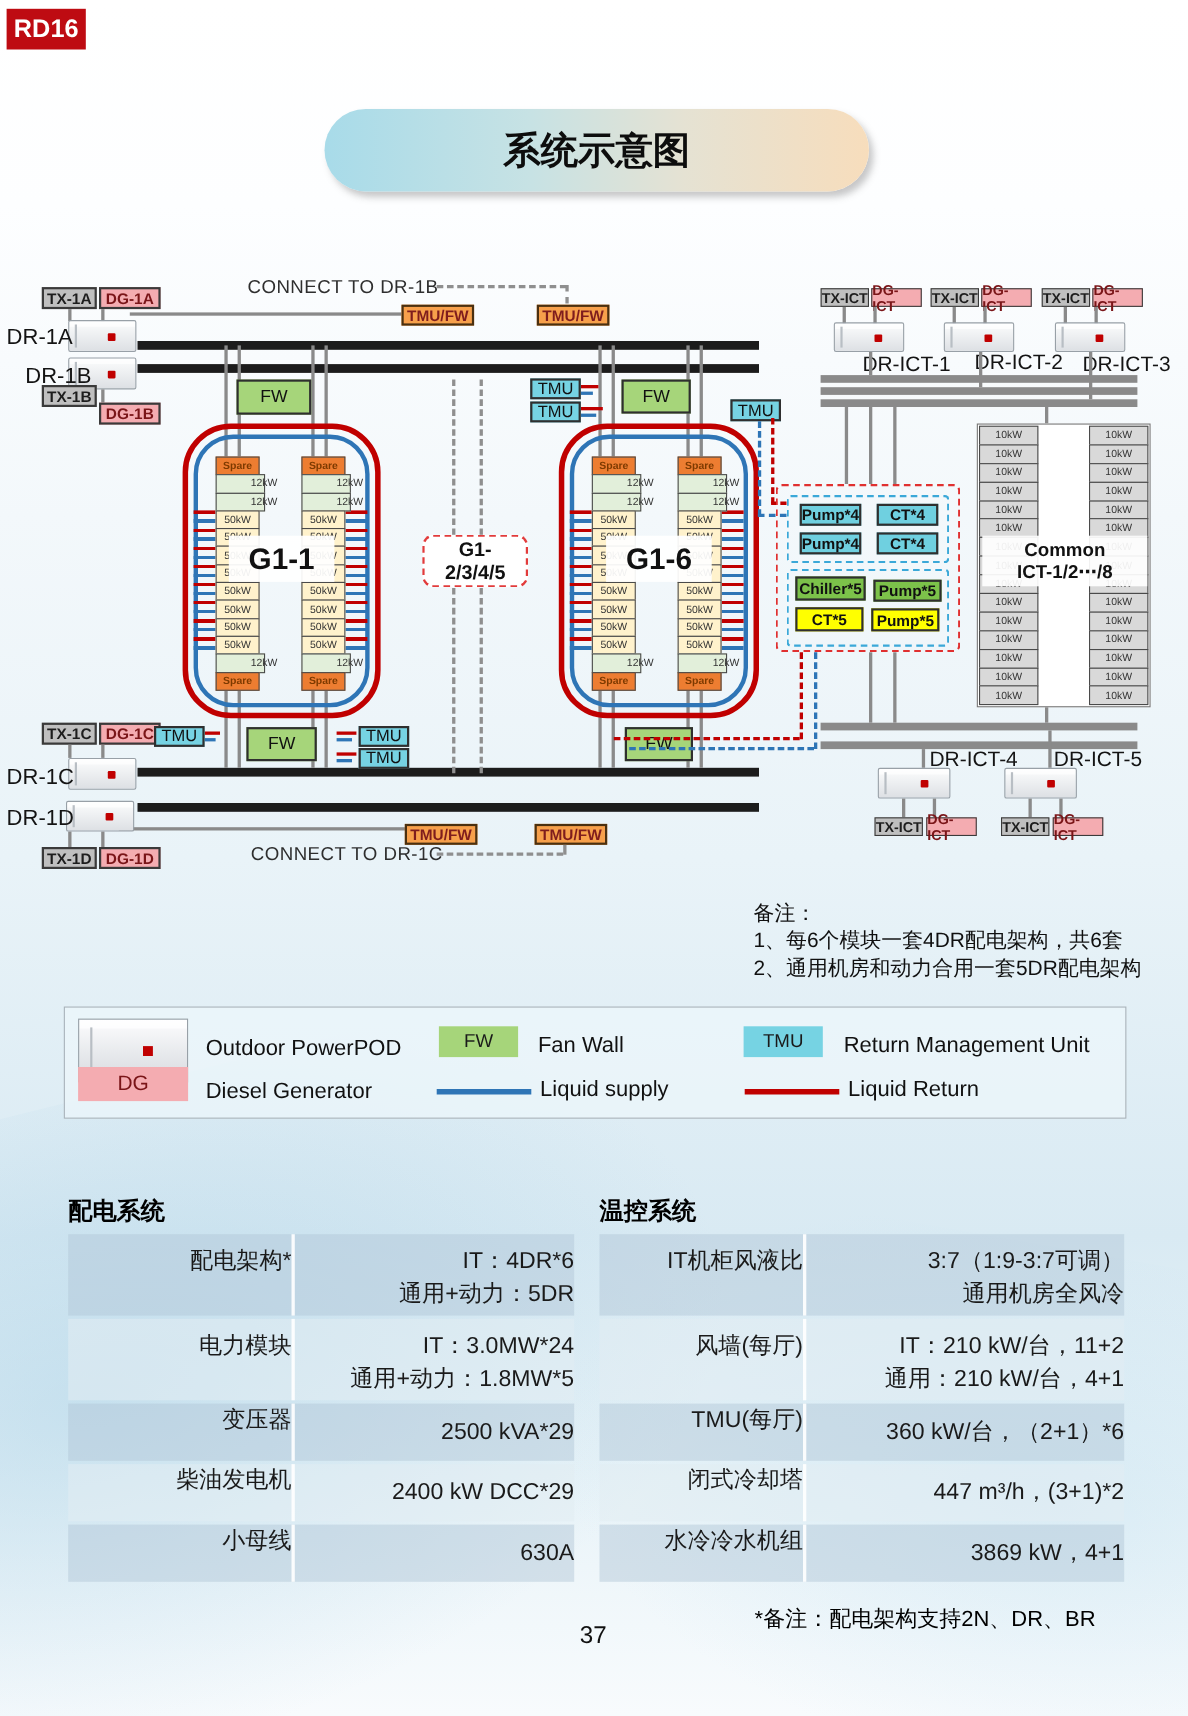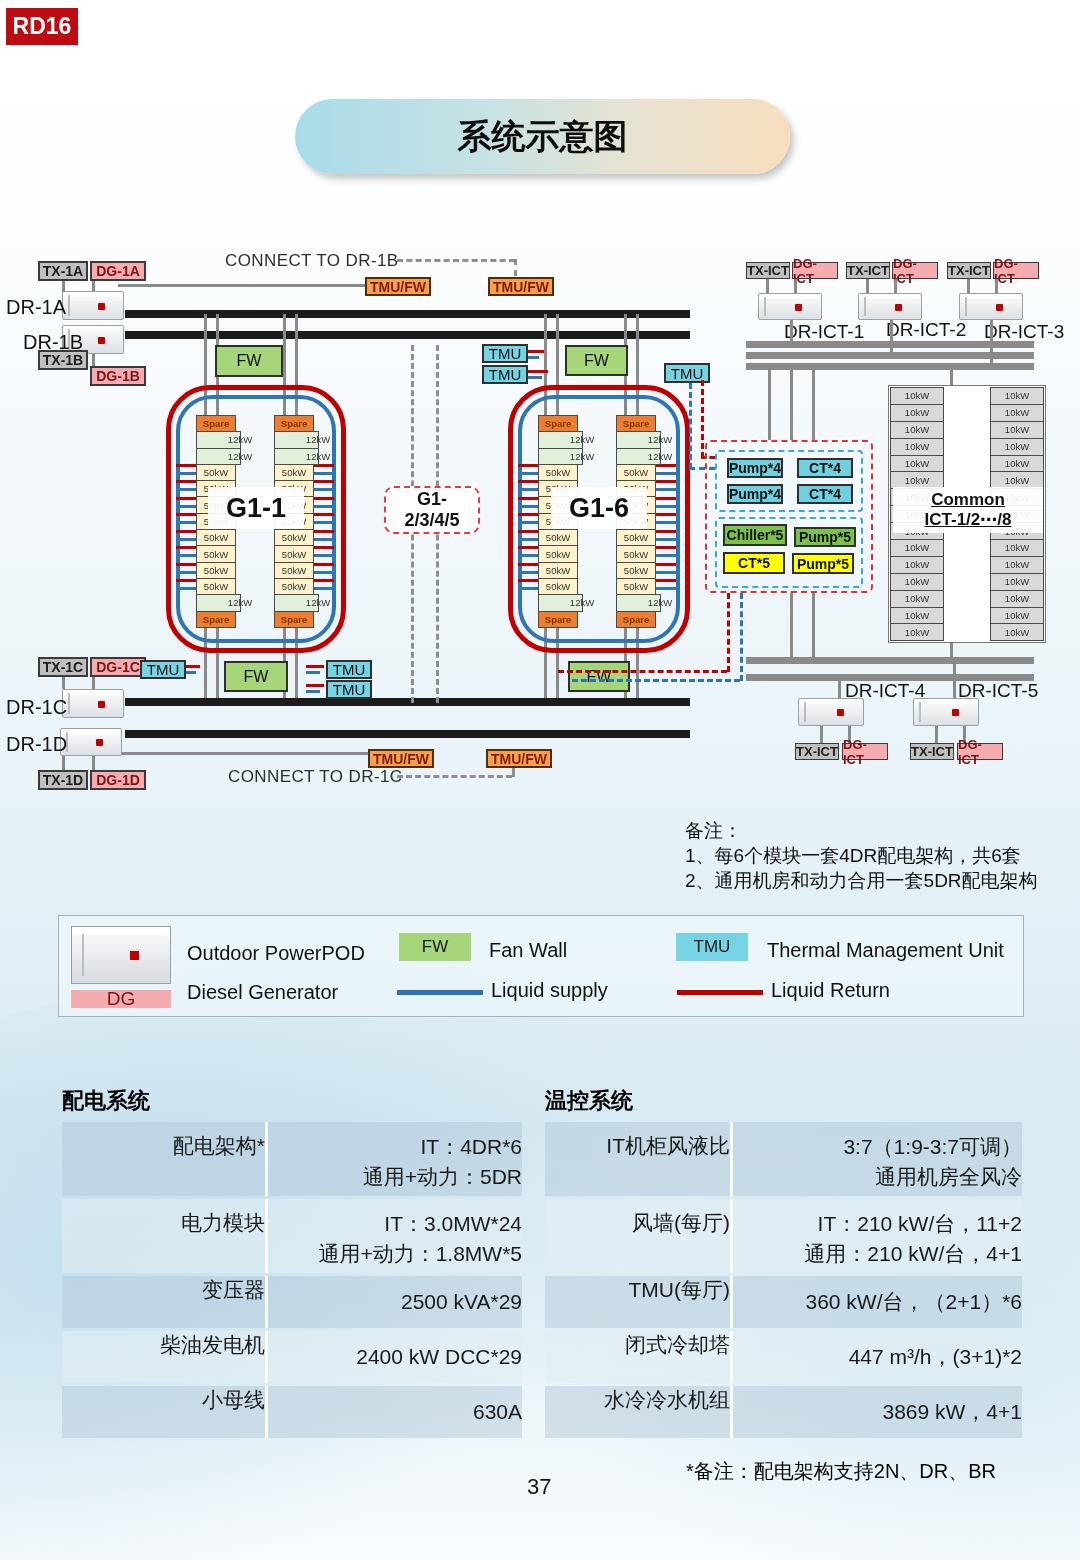--- a/index.html
+++ b/index.html
@@ -371,21 +371,21 @@
         <div class="rcell c-10">10kW</div>
         <div class="rcell c-10">10kW</div>
         <div class="rcell c-10">10kW</div>
         <div class="rcell c-10">10kW</div>
         <div class="rcell c-10">10kW</div>
         <div class="rcell c-10">10kW</div>
         <div class="rcell c-10">10kW</div>
         <div class="rcell c-10">10kW</div>
         <div class="rcell c-10">10kW</div>
       </div>
-    <div class="commonlabel" style="left:893px;top:247px;width:150px;height:46px;text-decoration:underline;">
+    <div class="commonlabel" style="left:893px;top:247px;width:150px;height:46px;">
       <span>Common</span>
       <span>ICT-1/2⋯/8</span>
     </div>
 
     <div class="cp-outer" style="left:705px;top:200px;width:168px;height:153px;"></div>
     <div class="cp-blue" style="left:715px;top:210px;width:148px;height:62px;"></div>
     <div class="cpcell cp-cyan" style="left:727px;top:218px;width:56px;height:20px;">Pump*4</div>
     <div class="cpcell cp-cyan" style="left:797px;top:218px;width:56px;height:20px;">CT*4</div>
     <div class="cpcell cp-cyan" style="left:727px;top:244px;width:56px;height:20px;">Pump*4</div>
     <div class="cpcell cp-cyan" style="left:797px;top:244px;width:56px;height:20px;">CT*4</div>
@@ -420,22 +420,22 @@
       <div>2、通用机房和动力合用一套5DR配电架构</div>
     </div>
   </div>
 
   <div class="legend">
     <div class="lg-pod" style="left:12px;top:10px;width:100px;height:58px;"></div>
     <div class="lg-text" style="left:128px;top:26px;">Outdoor PowerPOD</div>
     <div class="lg-sw-fw" style="left:340px;top:17px;width:72px;height:28px;">FW</div>
     <div class="lg-text" style="left:430px;top:23px;">Fan Wall</div>
     <div class="lg-sw-tmu" style="left:617px;top:17px;width:72px;height:28px;">TMU</div>
-    <div class="lg-text" style="left:708px;top:23px;">Thermal Management Unit</div>
-    <div class="lg-sw-dg" style="left:12px;top:74px;width:100px;height:18px;">DG</div>
+    <div class="lg-text" style="left:708px;top:23px;">Return Management Unit</div>
+    <div class="lg-sw-dg" style="left:12px;top:54px;width:100px;height:31px;">DG</div>
     <div class="lg-text" style="left:128px;top:65px;">Diesel Generator</div>
     <div class="lg-line-b" style="left:338px;top:74px;width:86px;"></div>
     <div class="lg-text" style="left:432px;top:63px;">Liquid supply</div>
     <div class="lg-line-r" style="left:618px;top:74px;width:86px;"></div>
     <div class="lg-text" style="left:712px;top:63px;">Liquid Return</div>
   </div>
 
   <div class="tbl tbl-power">
     <div class="thead">配电系统</div>
     <div id="power-rows">

